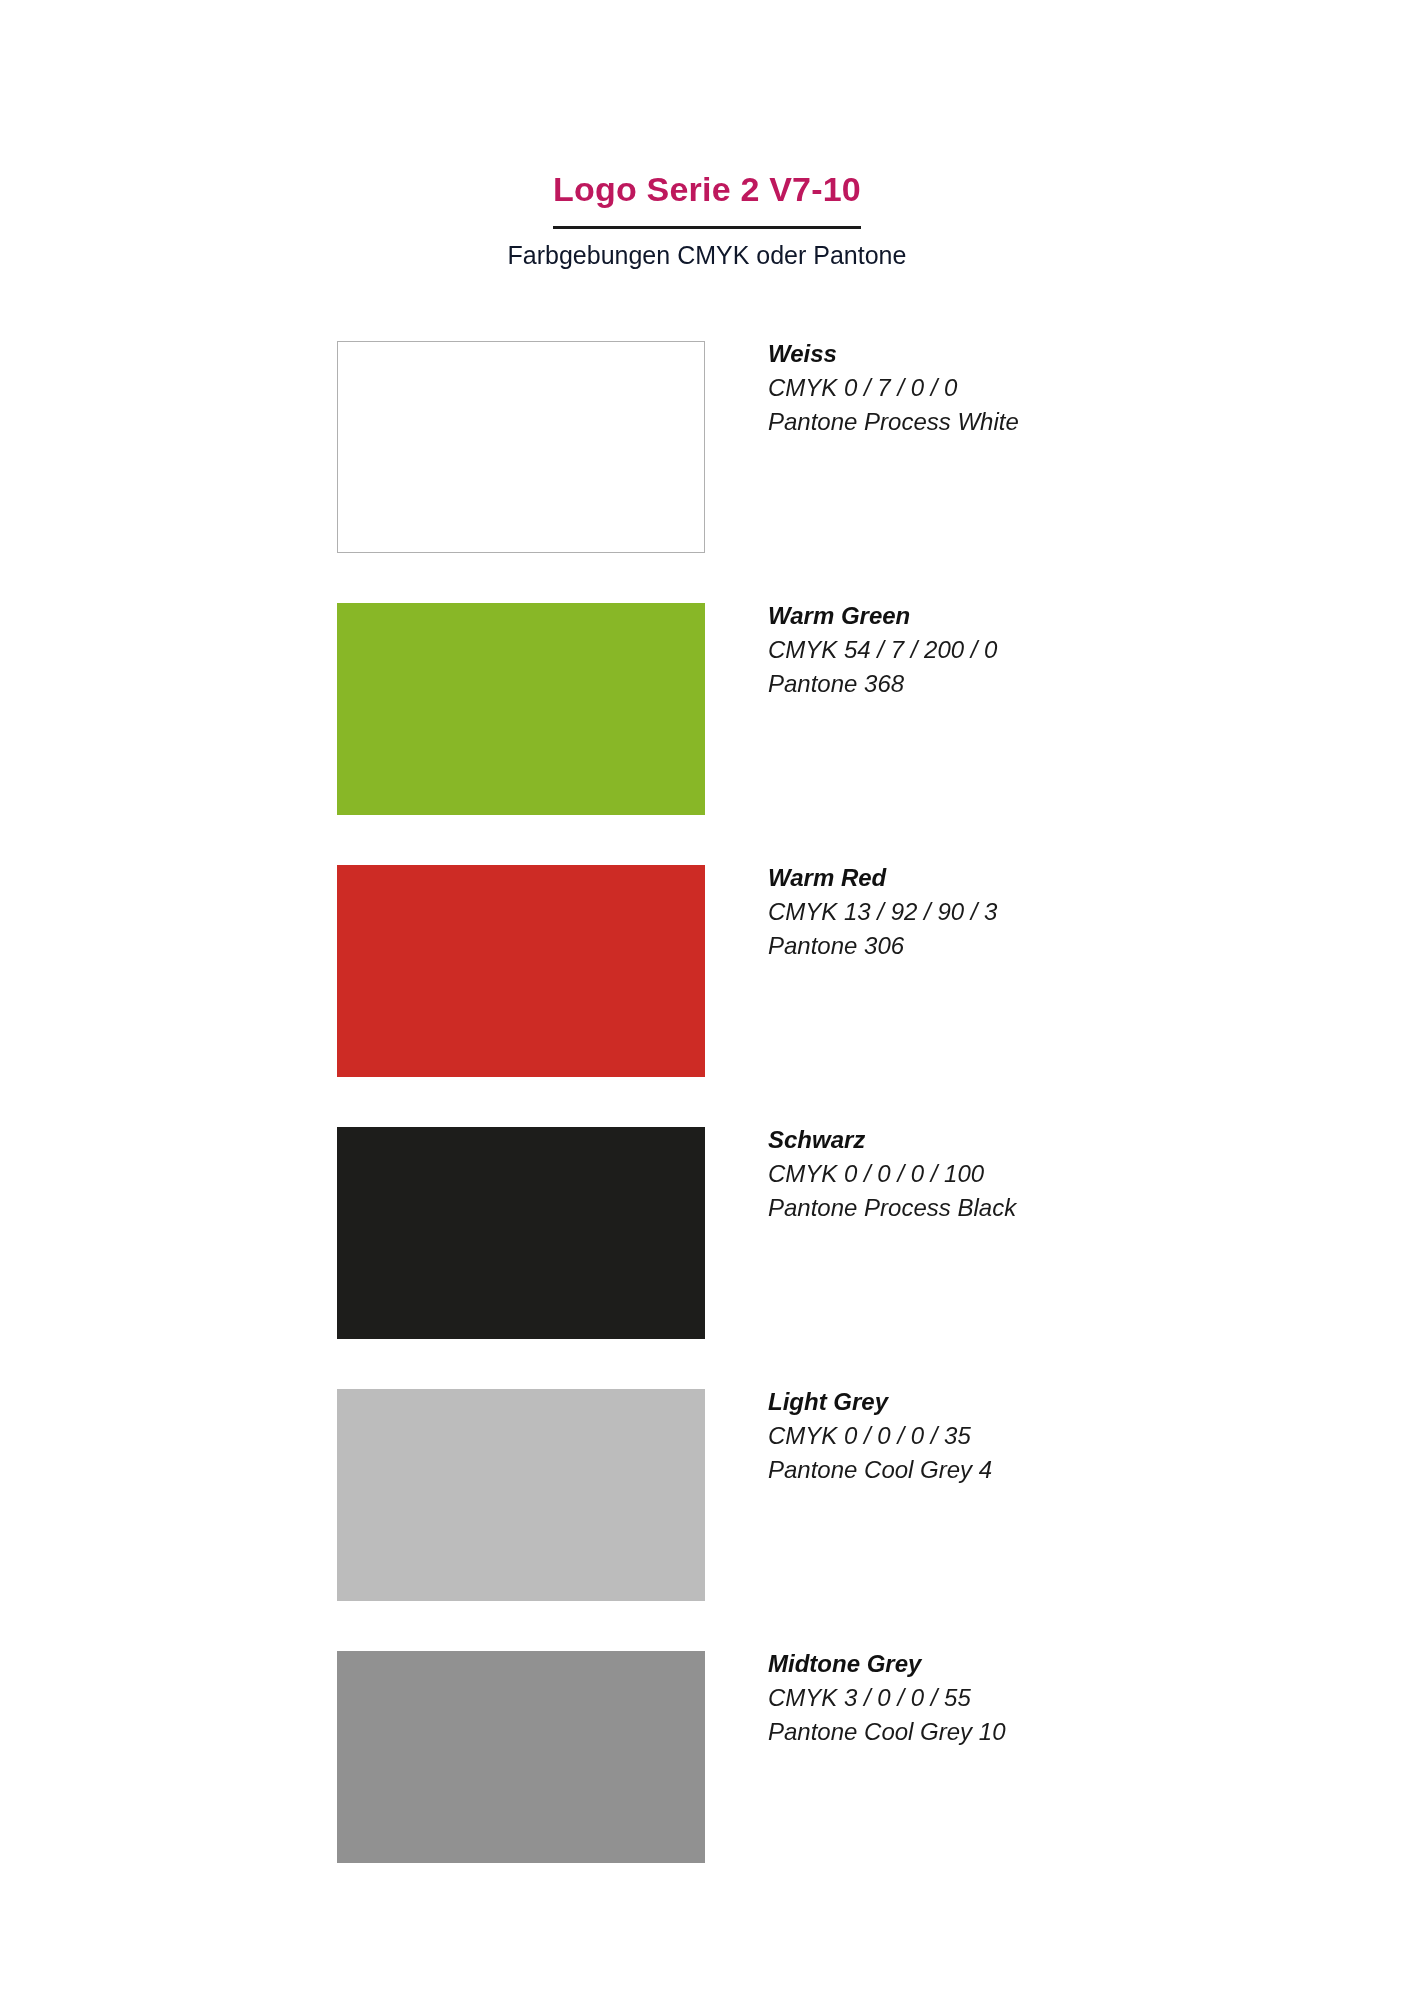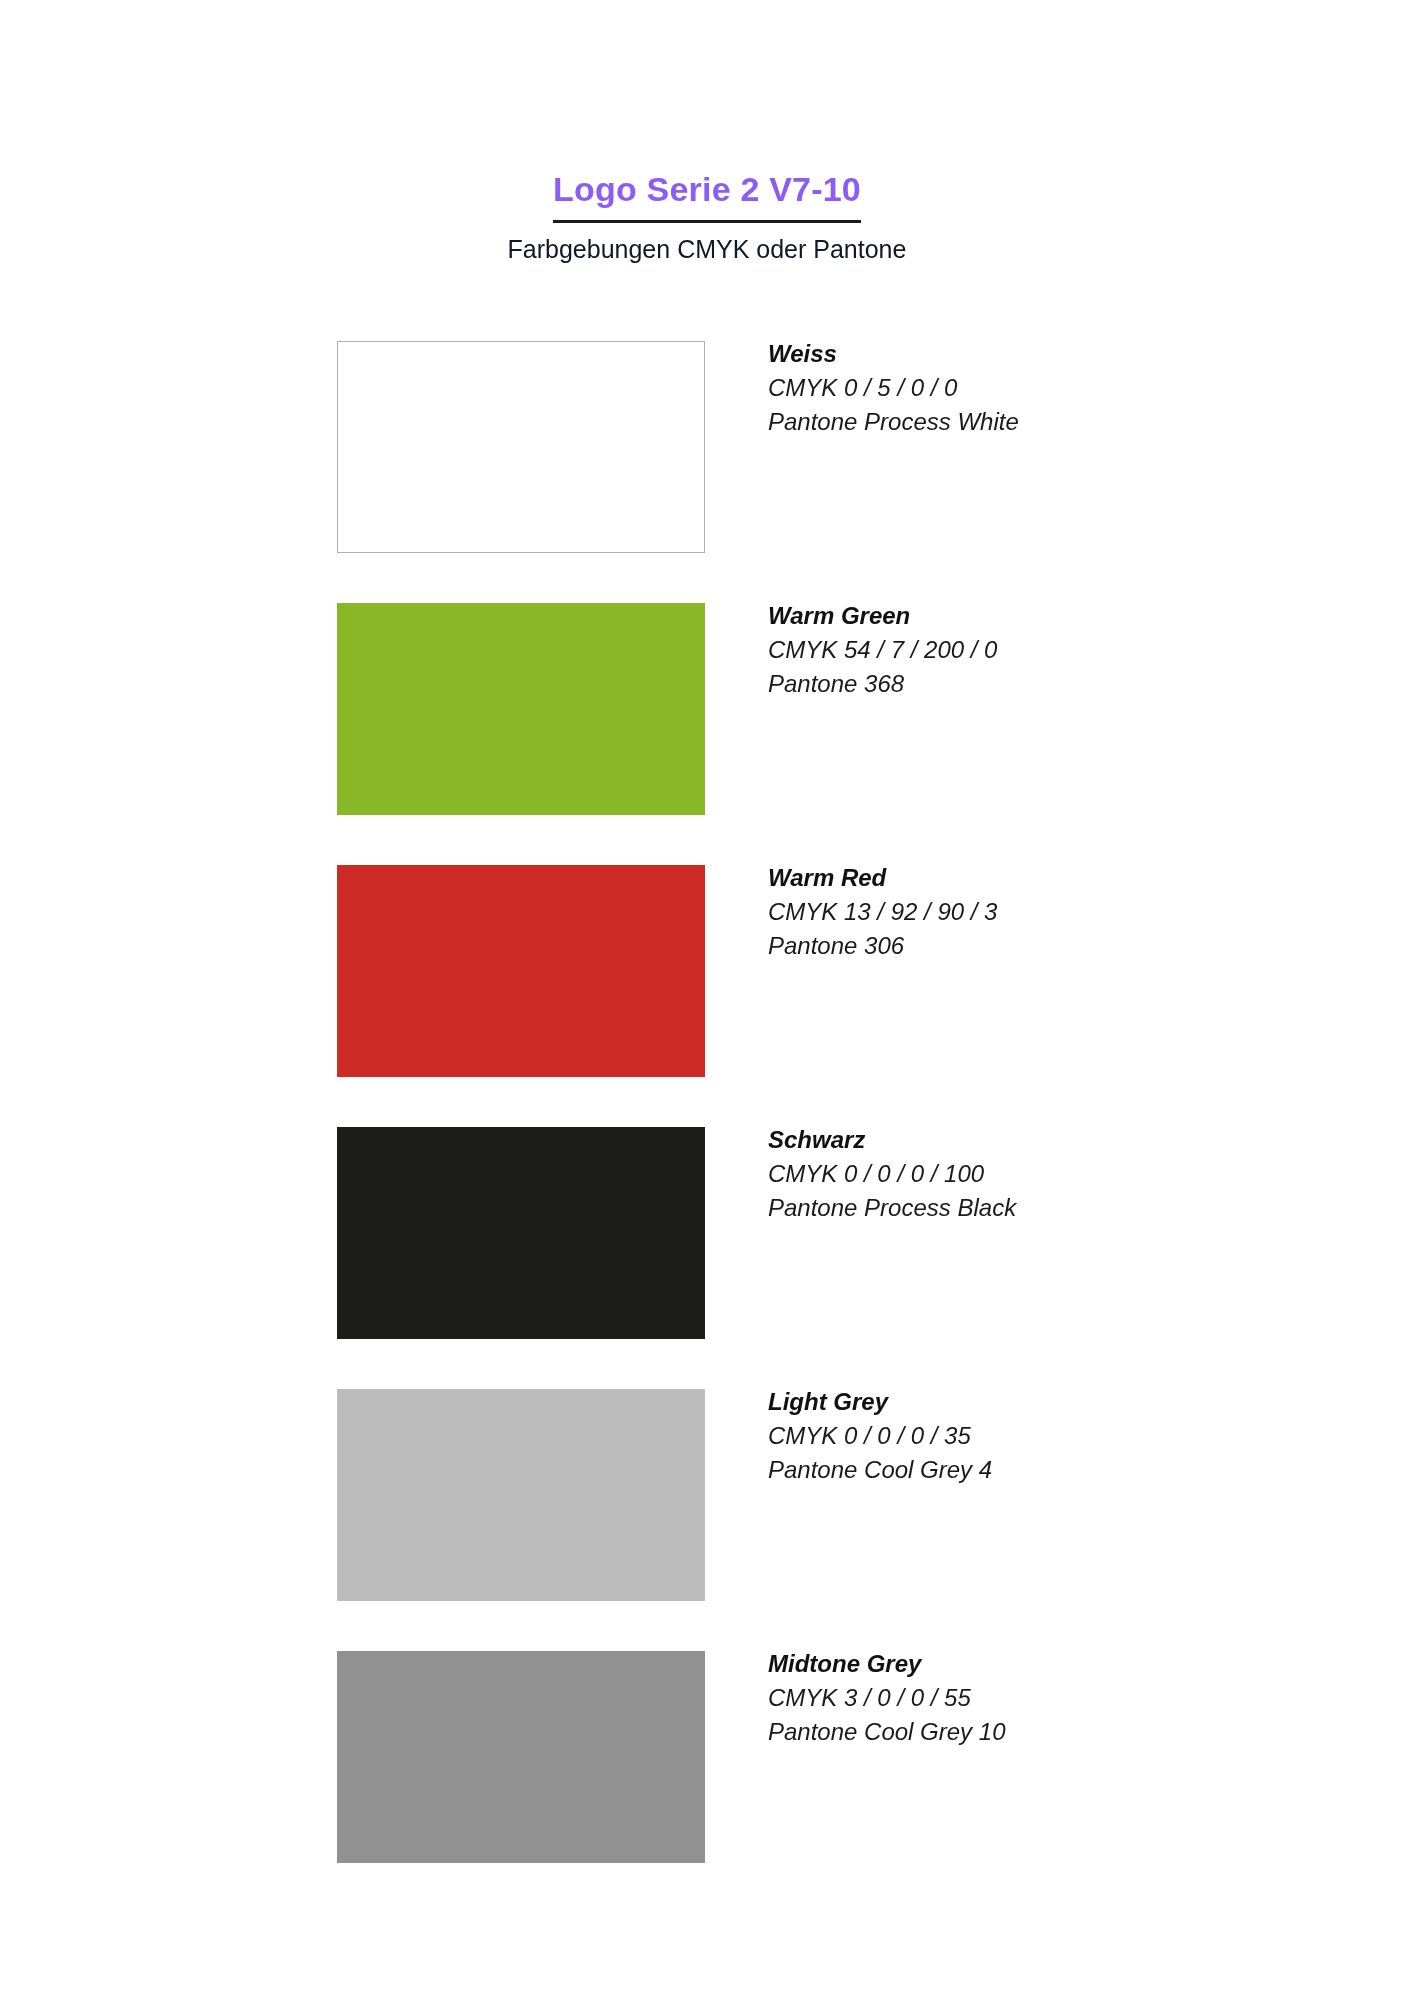--- a/index.html
+++ b/index.html
@@ -37,22 +37,22 @@
   }
 
   .doc-title {
     font-size: 34px;
     font-weight: bold;
     letter-spacing: 0.2px;
     line-height: 42px;
     margin: 0;
     display: inline-block;
     border-bottom: 3px solid #1a1a1a;
-    padding-bottom: 10px;
-    color: #8b5cf6;
+    padding-bottom: 16px;
+    color: #be185d;
   }
 
   .doc-subtitle {
     font-size: 25px;
     font-weight: normal;
     line-height: 34px;
     margin: 9px 0 0 0;
     color: #0f172a;
   }
 
@@ -117,21 +117,21 @@
     <h1 class="doc-title">Logo Serie 2 V7-10</h1>
     <p class="doc-subtitle">Farbgebungen CMYK oder Pantone</p>
   </div>
 
   <div class="swatch-list">
 
     <div class="swatch-row">
       <div class="swatch-chip bordered" style="background-color: rgb(255, 255, 255);"></div>
       <div class="swatch-info">
         <p class="swatch-name">Weiss</p>
-        <p class="swatch-cmyk">CMYK 0 / 5 / 0 / 0</p>
+        <p class="swatch-cmyk">CMYK 0 / 7 / 0 / 0</p>
         <p class="swatch-pantone">Pantone Process White</p>
       </div>
     </div>
 
     <div class="swatch-row">
       <div class="swatch-chip" style="background-color: rgb(136, 183, 39);"></div>
       <div class="swatch-info">
         <p class="swatch-name">Warm Green</p>
         <p class="swatch-cmyk">CMYK 54 / 7 / 200 / 0</p>
         <p class="swatch-pantone">Pantone 368</p>

